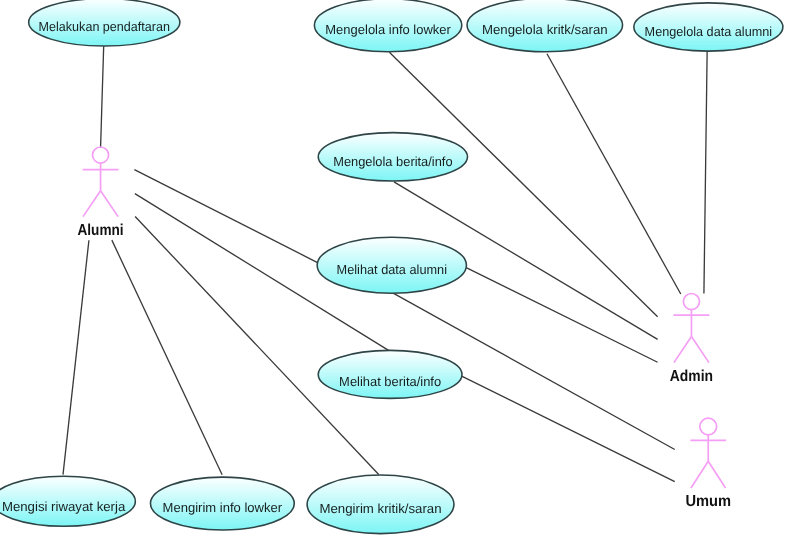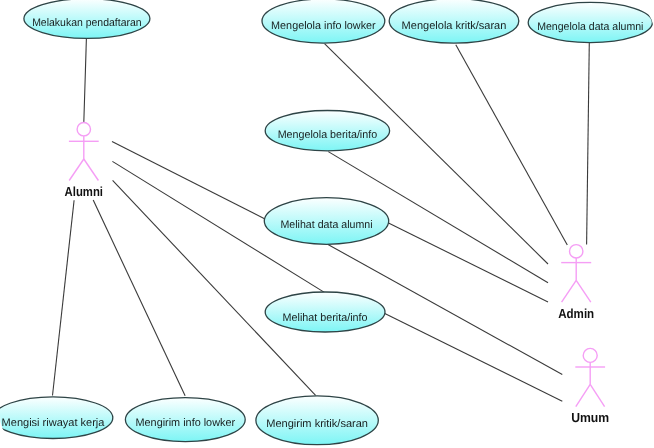--- a/index.html
+++ b/index.html
@@ -1,18 +1,18 @@
 <!DOCTYPE html>
 <html><head>
 <meta charset="utf-8">
 <title>Use Case Diagram</title>
 <style>
   html,body{margin:0;padding:0;background:#ffffff;}
   #canvas{position:relative;-webkit-font-smoothing:antialiased;text-rendering:geometricPrecision;width:654px;height:448px;background:#ffffff;overflow:hidden;
-          font-family:"Liberation Sans",sans-serif;border-radius:32px;}
+          font-family:"Liberation Sans",sans-serif;}
   svg{position:absolute;left:0;top:0;display:block;transform:translateZ(0);will-change:transform;}
   .uc-label{font-family:"Liberation Sans",sans-serif;font-size:11px;fill:#171f1f;
             text-anchor:middle;}
   .actor-label{font-family:"Liberation Sans",sans-serif;font-size:13.2px;font-weight:bold;
                fill:#111111;text-anchor:middle;}
 </style>
 </head>
 <body>
 
 <div id="canvas">

